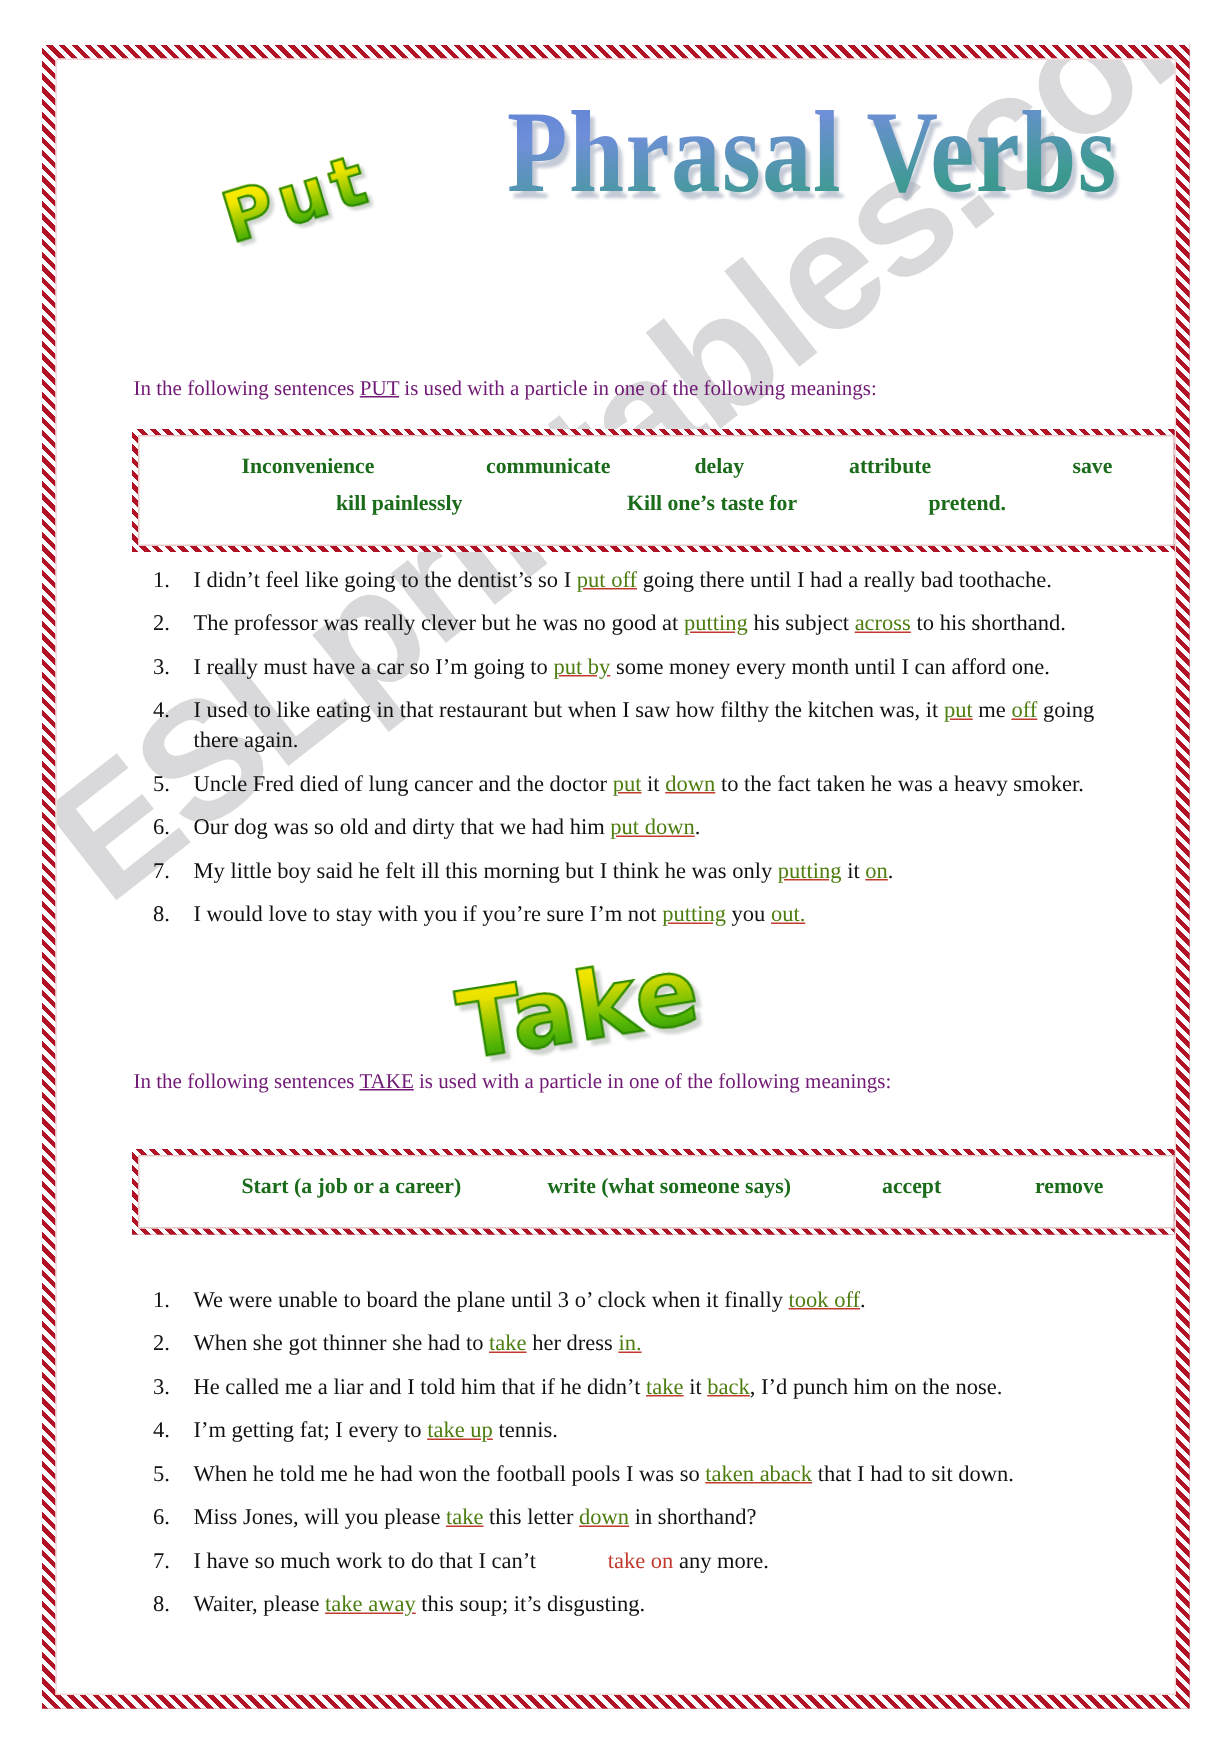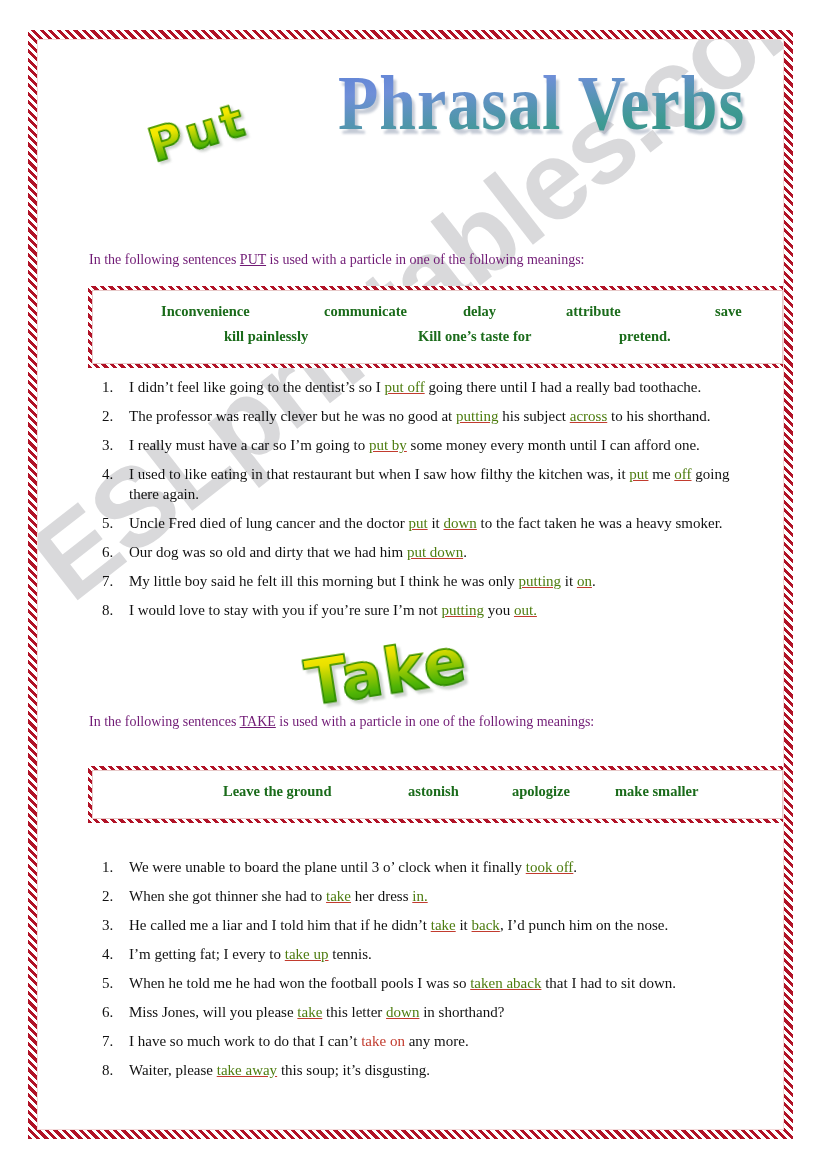--- a/index.html
+++ b/index.html
@@ -198,20 +198,21 @@
     flex: 1 1 auto;
   }
   .pv {
     color: #4d7c0f;
     text-decoration: underline;
     text-decoration-color: #c23b2e;
   }
   .pv-plain {
     color: #c23b2e;
     text-decoration: none;
+    margin-left: 44px;
   }
 </style>
 </head>
 <body>
 
 <div id="page-frame">
   <div id="page-inner">
 
     <div id="watermark">
       <span>ESLprintables.com</span>
@@ -281,24 +282,24 @@
 
       <div class="wordart" id="title-take">Take</div>
 
       <div class="intro" id="intro-take">
         <span>In the following sentences </span><u>TAKE</u><span>  is used with a particle in one of the following meanings:</span>
       </div>
 
       <div class="meanings-box" id="meanings-take">
         <div class="meanings-inner">
           <div class="meanings-row">
-              <span class="meaning" style="left: 130px;">Leave the ground</span>
-              <span class="meaning" style="left: 315px;">astonish</span>
-              <span class="meaning" style="left: 419px;">apologize</span>
-              <span class="meaning" style="left: 522px;">make smaller</span>
+              <span class="meaning" style="left: 68px;">Start (a job or a career)</span>
+              <span class="meaning" style="left: 272px;">write (what someone says)</span>
+              <span class="meaning" style="left: 495px;">accept</span>
+              <span class="meaning" style="left: 597px;">remove</span>
             </div>
         </div>
       </div>
 
       <div class="exercise" id="exercise-take">
           <div class="item">
             <span class="item-num">1.</span>
             <span class="item-text"><span>We were unable to board the plane until 3 o’ clock when it finally </span><span class="pv">took off</span><span>.</span></span>
           </div>
           <div class="item">

